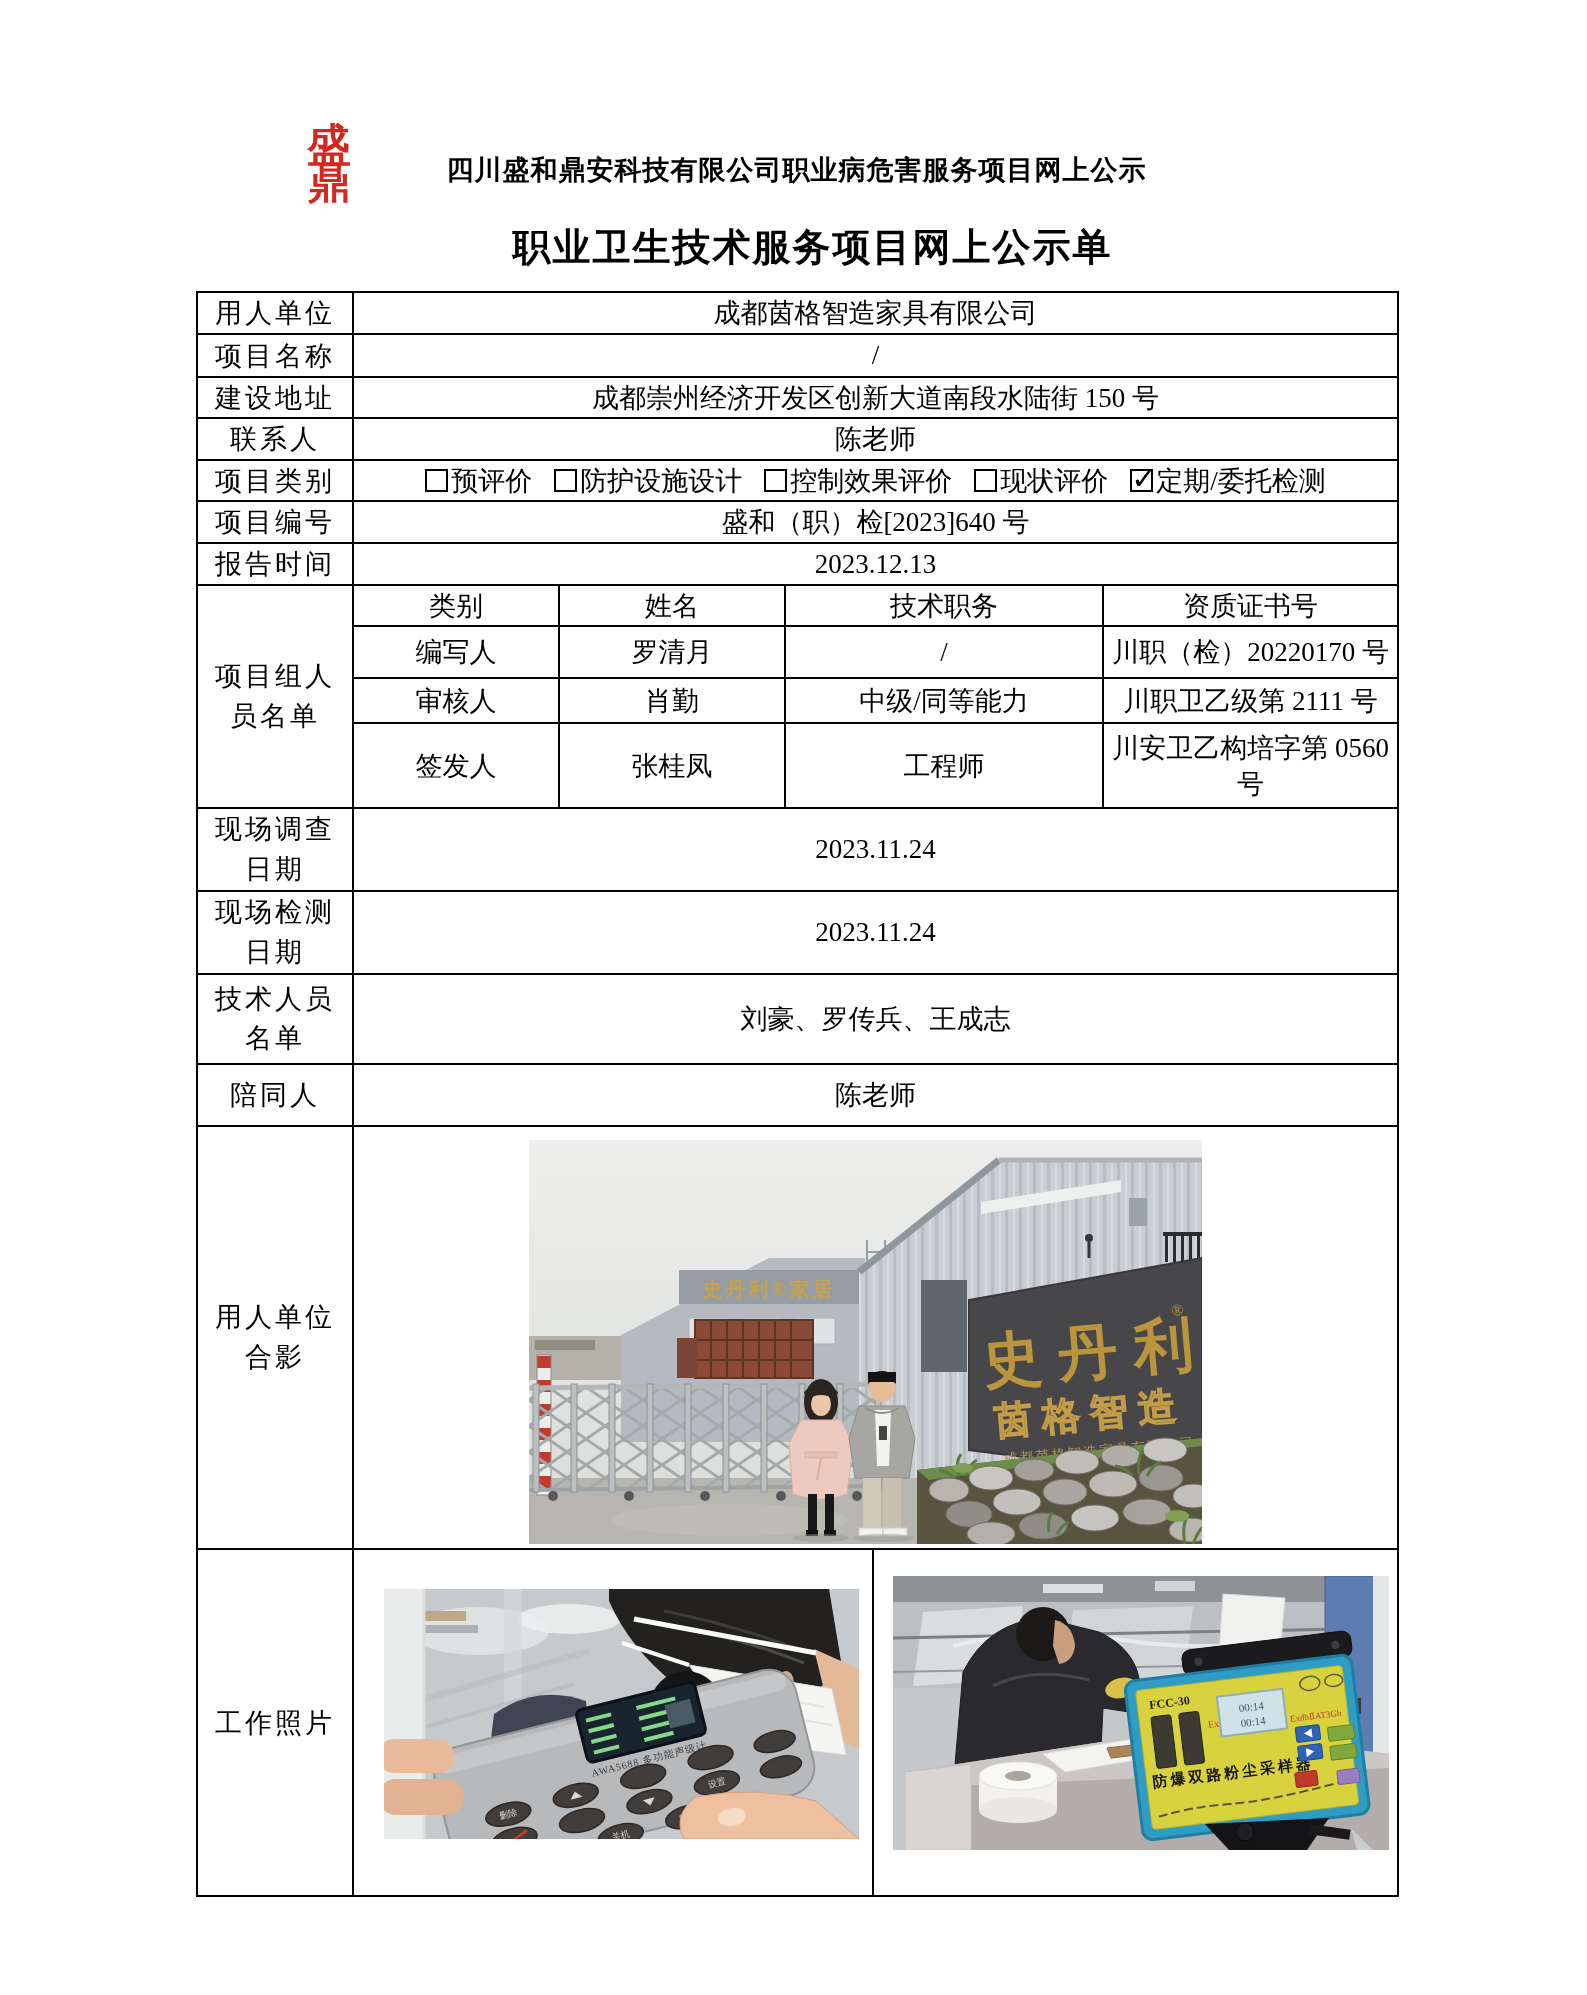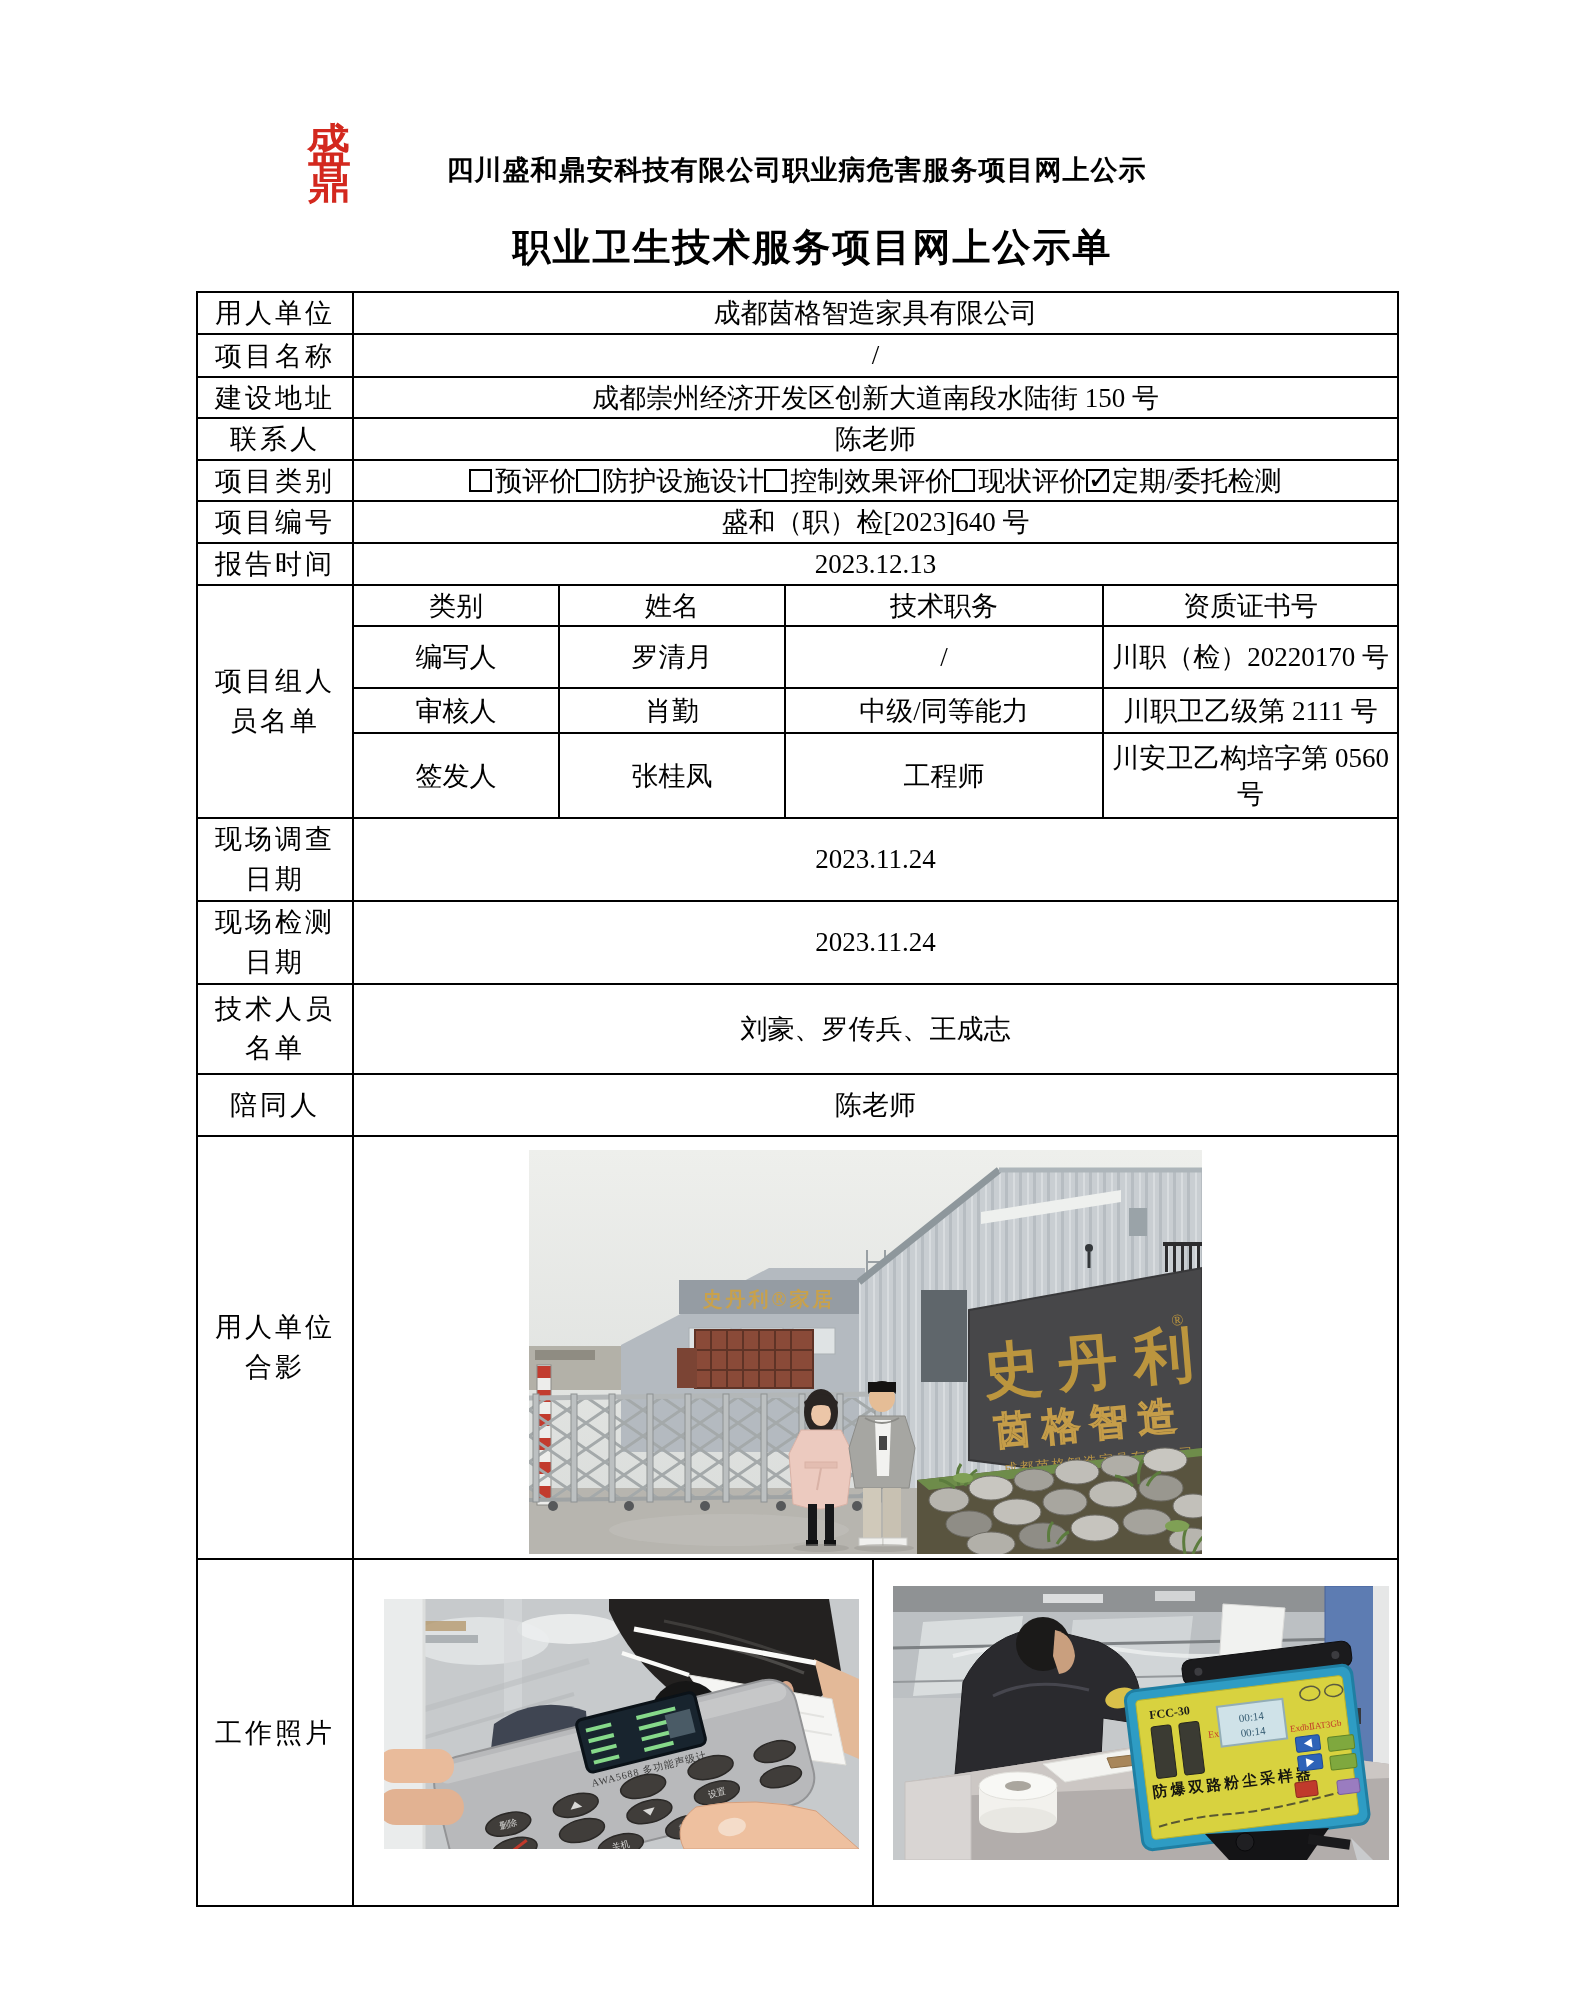--- a/index.html
+++ b/index.html
@@ -18,26 +18,26 @@
 
   
   table.form{position:absolute;left:196px;top:291px;width:1201px;border-collapse:collapse;
              table-layout:fixed;}
   .form td,.form th{border:2px solid #000;text-align:center;vertical-align:middle;
              font-size:27px;font-weight:normal;padding:0 4px;overflow:hidden;}
   .lbl{letter-spacing:3px;}
   .two-line span{display:block;line-height:1.45;}
   tr.r1{height:42px} tr.r2{height:43px} tr.r3{height:41px} tr.r4{height:42px}
   tr.r5{height:41px} tr.r6{height:42px} tr.r7{height:42px}
-  tr.r8{height:41px} tr.r9{height:62px} tr.r10{height:45px} tr.r11{height:85px}
+  tr.r8{height:41px} tr.r9{height:52px} tr.r10{height:45px} tr.r11{height:85px}
   tr.r12{height:83px} tr.r13{height:83px} tr.r14{height:90px} tr.r15{height:62px}
   tr.r16{height:423px} tr.r17{height:345px}
 
   
-  .optrow{display:flex;justify-content:center;align-items:center;font-size:27px;}
+  .optrow{display:flex;justify-content:center;gap:22px;align-items:center;font-size:27px;}
   .opt{white-space:nowrap;}
   .cb{display:inline-block;width:19px;height:19px;border:2px solid #000;
       vertical-align:-2px;margin-right:3px;position:relative;}
   .cb.checked::after{content:"✓";position:absolute;left:-1px;top:-10px;font-size:30px;
       font-weight:bold;font-family:"DejaVu Sans",sans-serif;}
 
   
   td.photo-cell{position:relative;padding:0;}
   .factory-wrap{position:absolute;left:175px;top:13px;width:673px;height:404px;}
   .work-split{display:flex;width:100%;height:345px;}

